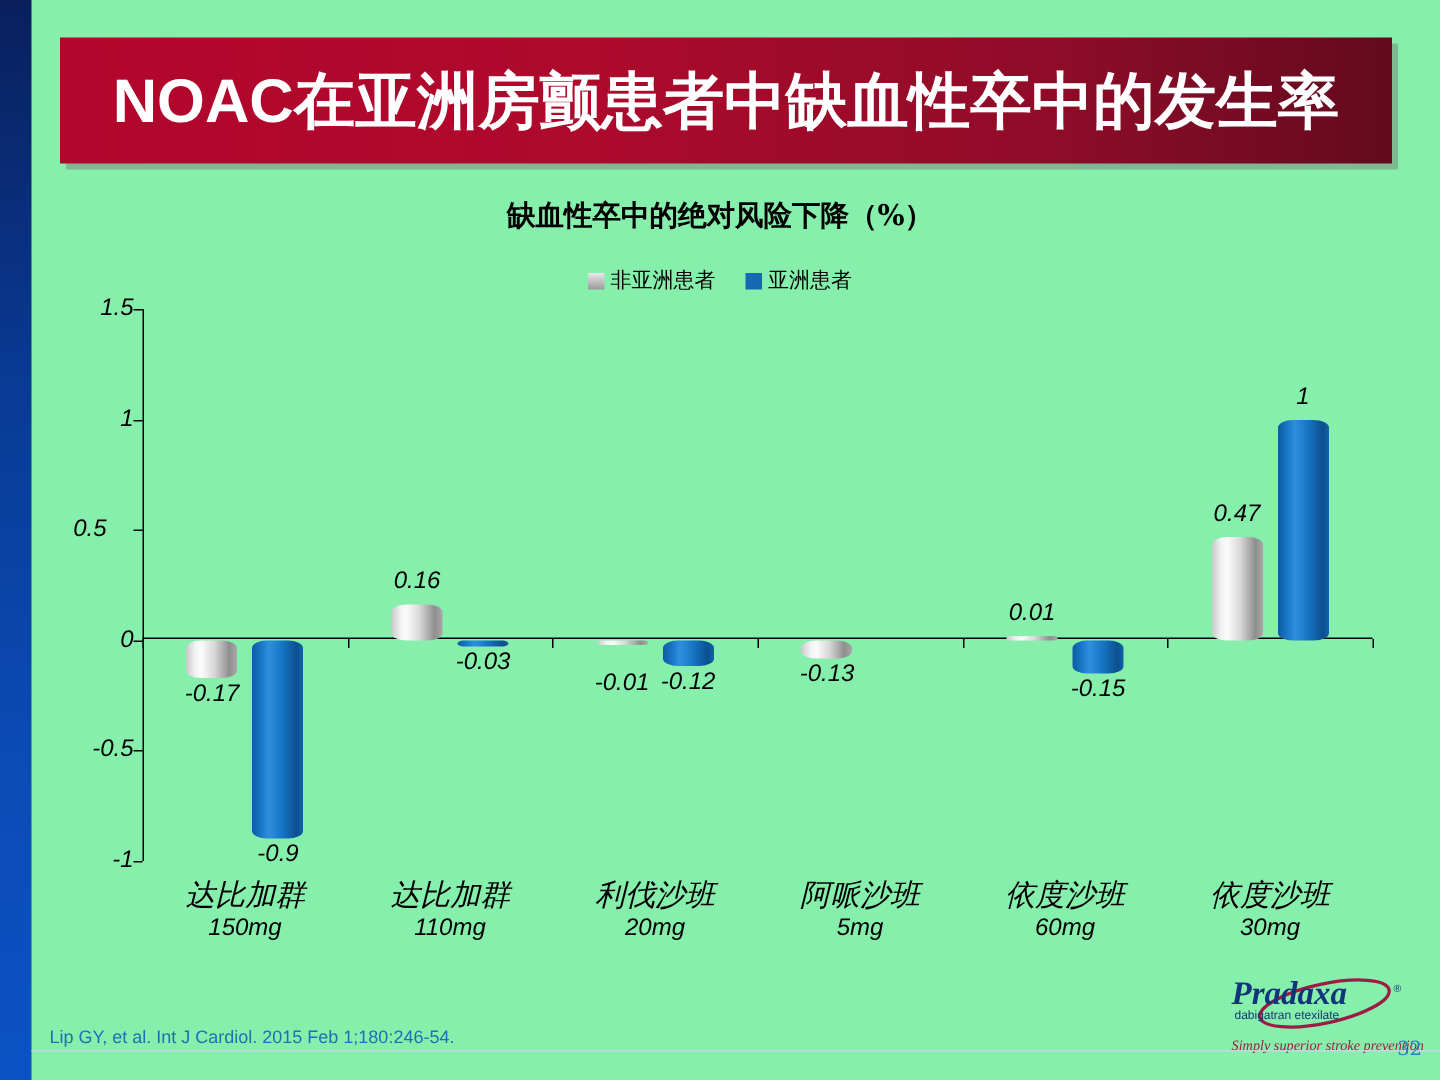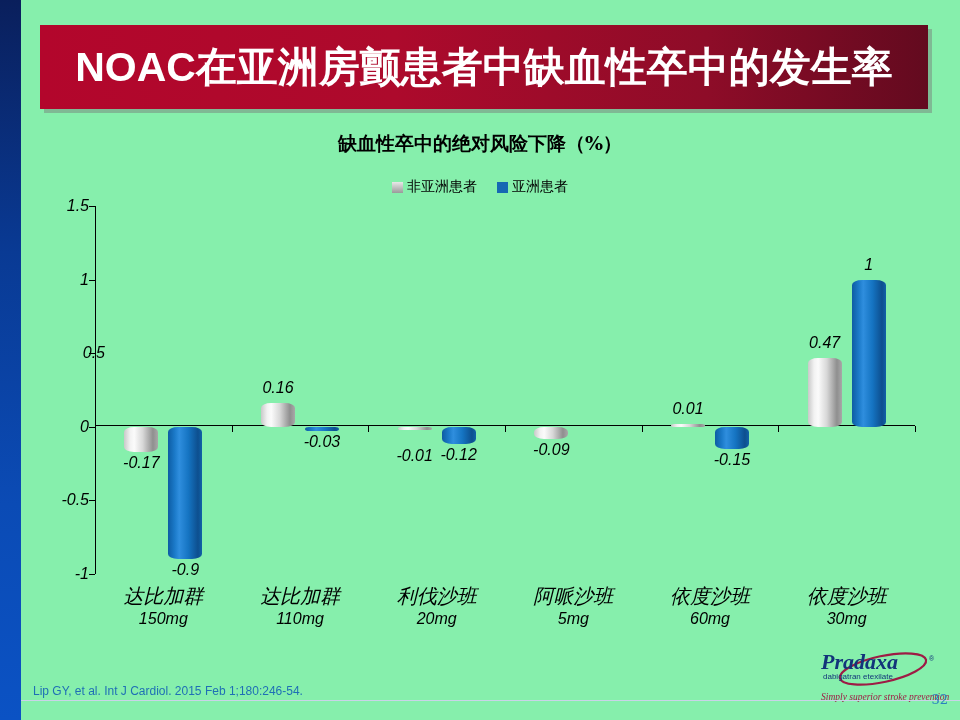--- a/index.html
+++ b/index.html
@@ -204,21 +204,21 @@
 
   <div class="plot" id="plot">
     <div class="y-axis-line"></div>
     <div class="zero-line"></div>
     <div id="yticks">
         <div class="ytick" style="top: 206px;"></div>
         <div class="ytick-label" style="position: absolute; left: 20px; width: 69px; top: 206px;">1.5</div>
         <div class="ytick" style="top: 279.6px;"></div>
         <div class="ytick-label" style="position: absolute; left: 20px; width: 69px; top: 279.6px;">1</div>
         <div class="ytick" style="top: 353.2px;"></div>
-        <div class="ytick-label" style="position: absolute; left: 36px; width: 69px; top: 353.2px;">0.5</div>
+        <div class="ytick-label" style="position: absolute; left: 2px; width: 69px; top: 353.2px;">0.5</div>
         <div class="ytick" style="top: 426.8px;"></div>
         <div class="ytick-label" style="position: absolute; left: 20px; width: 69px; top: 426.8px;">0</div>
         <div class="ytick" style="top: 500.4px;"></div>
         <div class="ytick-label" style="position: absolute; left: 20px; width: 69px; top: 500.4px;">-0.5</div>
         <div class="ytick" style="top: 574px;"></div>
         <div class="ytick-label" style="position: absolute; left: 20px; width: 69px; top: 574px;">-1</div>
       </div>
     <div id="xticks">
         <div class="xtick" style="left: 95px;"></div>
         <div class="xtick" style="left: 231.667px;"></div>
@@ -238,21 +238,21 @@
         <div class="bar blue" style="left: 168.333px; top: 426.8px; width: 34px; height: 132.48px;"></div>
         <div class="bar blue" style="left: 305px; top: 426.8px; width: 34px; height: 4.416px;"></div>
         <div class="bar blue" style="left: 441.667px; top: 426.8px; width: 34px; height: 17.664px;"></div>
         <div class="bar blue" style="left: 715px; top: 426.8px; width: 34px; height: 22.08px;"></div>
         <div class="bar blue" style="left: 851.667px; top: 279.6px; width: 34px; height: 147.2px;"></div>
       </div>
     <div id="barlabels">
         <div class="bar-label" style="width: 70px; left: 106.333px; top: 453.824px;">-0.17</div>
         <div class="bar-label" style="width: 70px; left: 243px; top: 379.248px;">0.16</div>
         <div class="bar-label" style="width: 70px; left: 379.667px; top: 447px;">-0.01</div>
-        <div class="bar-label" style="width: 70px; left: 516.333px; top: 440.576px;">-0.09</div>
+        <div class="bar-label" style="width: 70px; left: 516.333px; top: 440.576px;">-0.13</div>
         <div class="bar-label" style="width: 70px; left: 653px; top: 399.8px;">0.01</div>
         <div class="bar-label" style="width: 70px; left: 789.667px; top: 333.616px;">0.47</div>
         <div class="bar-label" style="width: 70px; left: 150.333px; top: 561.28px;">-0.9</div>
         <div class="bar-label" style="width: 70px; left: 287px; top: 433.216px;">-0.03</div>
         <div class="bar-label" style="width: 70px; left: 423.667px; top: 446.464px;">-0.12</div>
         <div class="bar-label" style="width: 70px; left: 697px; top: 450.88px;">-0.15</div>
         <div class="bar-label" style="width: 70px; left: 833.667px; top: 255.6px;">1</div>
       </div>
     <div id="catlabels">
         <div class="cat-label" style="left: 93.3333px; top: 584px; width: 140px;">

